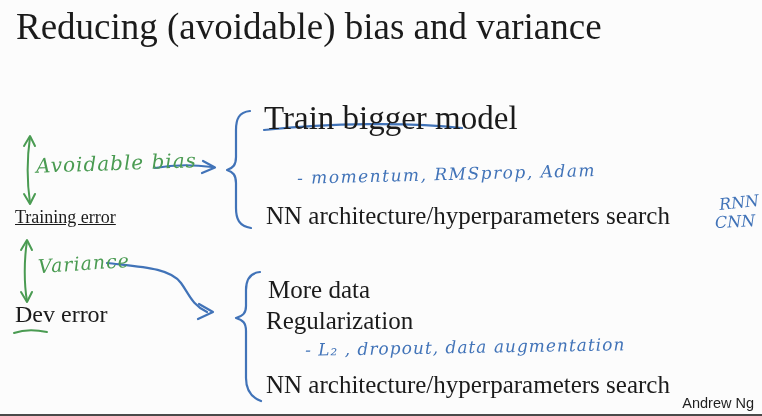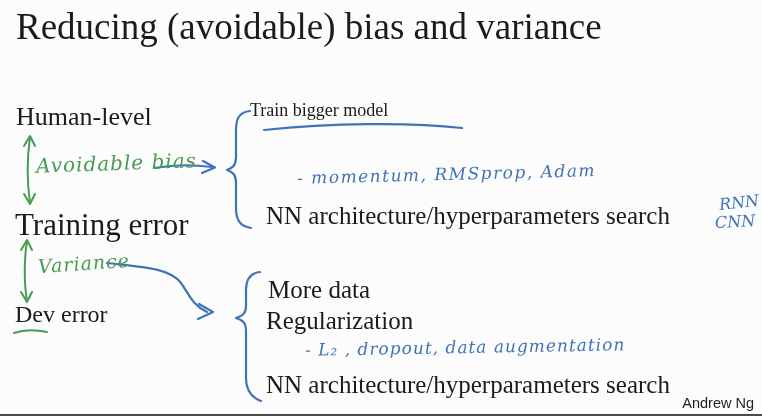--- a/index.html
+++ b/index.html
@@ -15,25 +15,25 @@
     text-align:right;
   }
   .abs{position:absolute;white-space:nowrap;}
   .serif{font-family:"Liberation Serif","DejaVu Serif",serif;color:var(--ink);}
   .hand-green{font-family:"DejaVu Serif","Liberation Serif",serif;font-style:italic;color:var(--green);}
   .hand-blue{font-family:"DejaVu Serif","Liberation Serif",serif;font-style:italic;color:var(--blue);}
 
   .t-title{left:16px;top:5px;font-size:37px;}
   .t-human{left:16px;top:102px;font-size:26px;}
   .t-avoidable{left:36px;top:151px;font-size:20px;letter-spacing:1px;transform:rotate(-2deg);}
-  .t-training{left:15px;top:207px;font-size:31px;}
+  .t-training{left:15px;top:207px;font-size:18px;text-decoration:underline;}
   .t-variance{left:38px;top:252px;font-size:19px;letter-spacing:1px;transform:rotate(-4deg);}
   .t-dev{left:15px;top:301px;font-size:24px;}
 
-  .t-b1{left:250px;top:100px;font-size:18px;}
+  .t-b1{left:264px;top:100px;font-size:33px;}
   .t-b2{left:266px;top:143px;font-size:25px;}
   .t-bnote1{left:297px;top:164px;font-size:17px;letter-spacing:1.5px;transform:rotate(-1.5deg);}
   .t-b3{left:266px;top:202px;font-size:25px;}
   .t-rnn{left:719px;top:193px;font-size:16px;transform:rotate(-6deg);}
   .t-cnn{left:715px;top:212px;font-size:16px;transform:rotate(-3deg);}
 
   .t-v1{left:268px;top:276px;font-size:25px;}
   .t-v2{left:266px;top:307px;font-size:25px;}
   .t-vnote{left:305px;top:337px;font-size:17px;letter-spacing:1px;transform:rotate(-1deg);}
   .t-v3{left:266px;top:371px;font-size:25px;}
@@ -78,21 +78,20 @@
       <path class="stroke-blue" d="M199,304 L213,312 L198,319"></path>
     </g>
 
     <path class="stroke-blue" d="M250,111 C239,112 236,119 236,130 C236,143 236,151 236,157 C236,165 233,168 227,170 C233,172 236,175 236,183 C236,191 236,200 236,208 C236,219 239,226 251,228"></path>
 
     <path class="stroke-blue" d="M260,272 C250,273 246,280 246,290 C246,297 246,302 246,306 C246,313 243,316 236,318 C243,320 246,323 246,331 C246,344 246,362 246,378 C246,389 250,397 261,401"></path>
   </svg>
 
   <div class="abs serif t-title">Reducing (avoidable) bias and variance</div>
 
-  <div class="abs serif t-human">Human-level</div>
   <div class="abs hand-green t-avoidable">Avoidable bias</div>
   <div class="abs serif t-training">Training error</div>
   <div class="abs hand-green t-variance">Variance</div>
   <div class="abs serif t-dev">Dev error</div>
 
   <div class="abs serif t-b1">Train bigger model</div>
   <div class="abs hand-blue t-bnote1">- momentum, RMSprop, Adam</div>
   <div class="abs serif t-b3">NN architecture/hyperparameters search</div>
   <div class="abs hand-blue t-rnn">RNN</div>
   <div class="abs hand-blue t-cnn">CNN</div>

